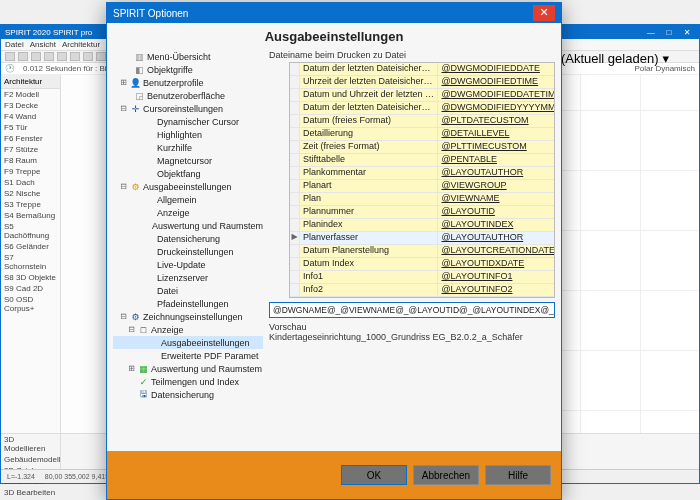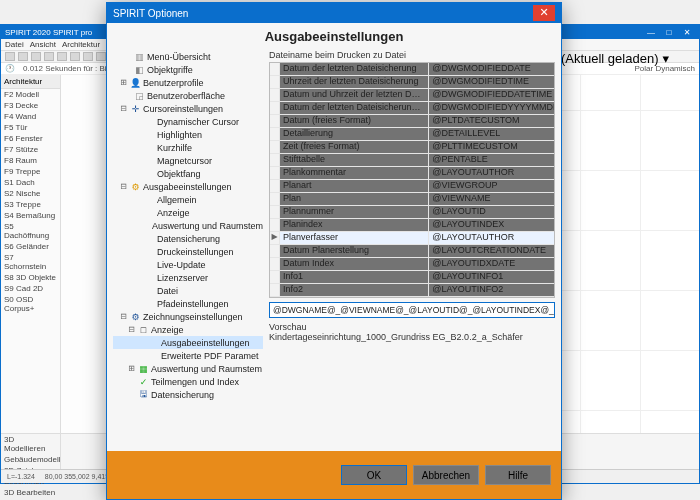--- a/index.html
+++ b/index.html
@@ -38,26 +38,26 @@
   .dialog-body { flex: 1; display: flex; overflow: hidden; padding: 0 4px; }
   .tree { width: 152px; overflow: hidden; font-size: 9px; padding: 2px 0 0 2px; color: #222; }
   .tree-row { display: flex; align-items: center; gap: 2px; height: 13px; padding-left: var(--ind,0px); white-space: nowrap; }
   .tree-row.sel { background: #cfe6ff; }
   .tree .twist { width: 9px; text-align: center; color: #666; font-size: 8px; }
   .tree .ico { width: 11px; height: 10px; display: inline-flex; align-items: center; justify-content: center; font-size: 9px; }
   .c-red { color: #c33; } .c-blue{color:#259;} .c-orange{color:#d90;} .c-green{color:#2a2;} .c-gray{color:#888;}
   
   .right-pane { flex: 1; padding: 0 2px 0 6px; display: flex; flex-direction: column; overflow: hidden;}
   .group-label { font-size: 9px; color: #333; margin: 2px 0; }
-  .grid { border: 1px solid #bbb; background: #737373; }
+  .grid { border: 1px solid #bbb; background: #fef9c3; margin-left: 20px; }
   .grid-row { display: flex; height: 13px; border-bottom: 1px solid #e5e5e5; }
   .grid-row.sel { background: #e9f2ff; }
   .grid-row .hdl { width: 10px; border-right: 1px solid #e5e5e5; background: #f2f2f2; text-align:center; font-size:8px; color:#666; }
   .grid-row .c1 { flex: 1.2; padding: 0 3px; font-size: 9px; color: #222; border-right: 1px solid #e5e5e5; overflow:hidden; white-space:nowrap; text-overflow:ellipsis;}
-  .grid-row .c2 { flex: 1; padding: 0 3px; font-size: 9px; color: #222; overflow:hidden; white-space:nowrap;}
+  .grid-row .c2 { flex: 1; padding: 0 3px; font-size: 9px; color: #222; overflow:hidden; white-space:nowrap;text-decoration:underline;}
   .input-line { margin-top: 4px; border: 1px solid #0a6ecc; background: #fff; padding: 2px 3px; font-size: 8.5px; color: #222; white-space: nowrap; overflow: hidden; }
   .preview-label { margin-top: 4px; font-size: 9px; color: #333; }
   .preview-text { font-size: 9px; color: #333; }
   
   .dialog-footer { height: 48px; background: #e88b1a; display: flex; align-items: center; justify-content: flex-end; gap: 6px; padding: 0 10px; }
   .dialog-footer button { width: 66px; height: 20px; font-size: 10px; background: #737373; border: 1px solid #888; }
   .dialog-footer button.primary { outline: 1px solid #0a6ecc; outline-offset: -1px; border-color:#0a6ecc; }
   
   .bg-centerlabel { position:absolute; left:330px; bottom:70px; font-size:7px; color:#555; }
   .bg-legend { position:absolute; right:190px; bottom:66px; font-size:6.5px; color:#555; display:flex; gap:10px;}

